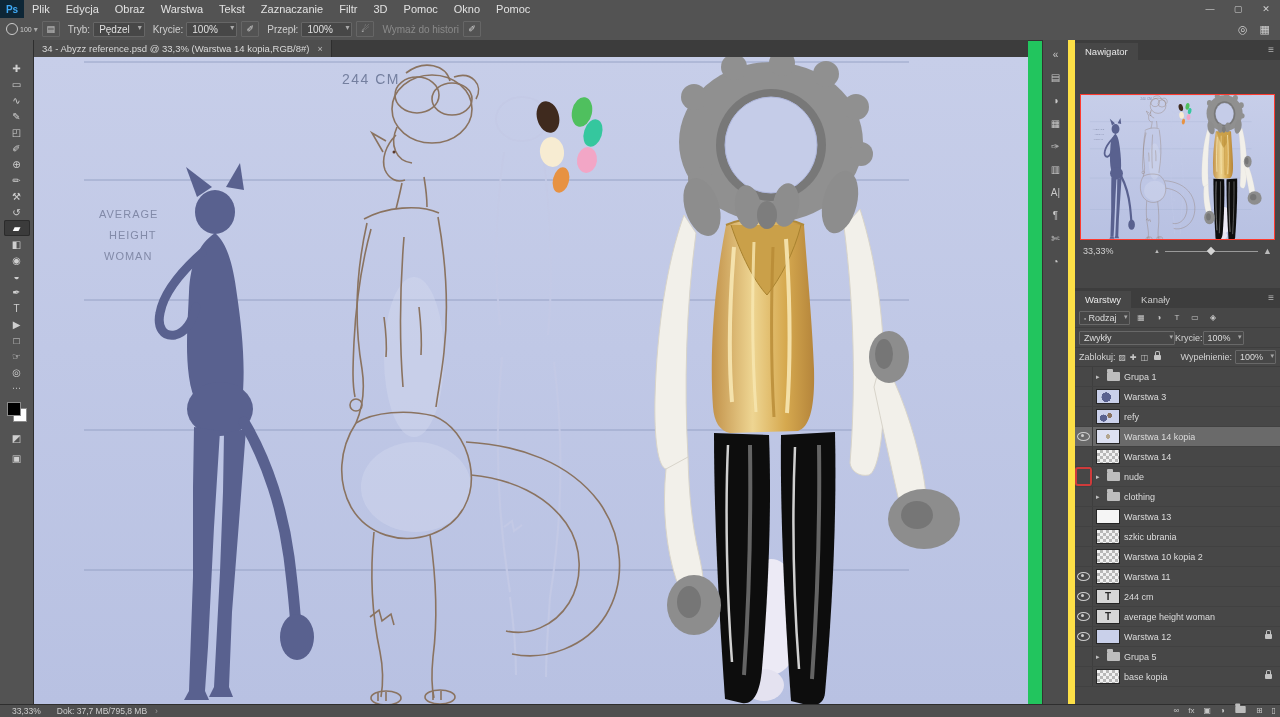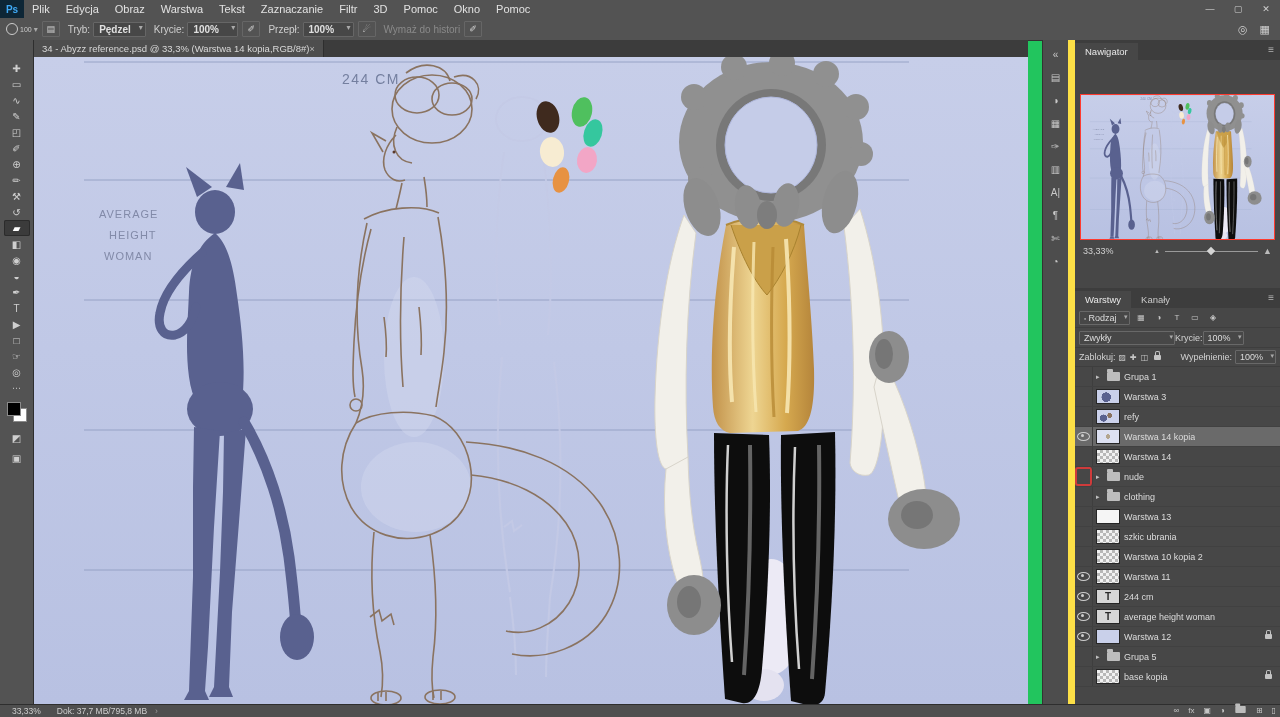--- a/index.html
+++ b/index.html
@@ -13,35 +13,35 @@
            display:flex;align-items:center;justify-content:center;flex:none;}
   .menu-item{padding:0 8px;line-height:18px;color:#e2e2e2;cursor:default;}
   .win-controls{margin-left:auto;display:flex;align-items:center;}
   .win-btn{width:28px;text-align:center;font-size:9px;color:#cfcfcf;line-height:18px;}
   
   .optionsbar{position:absolute;left:0;top:18px;width:1280px;height:22px;background:#535353;
               border-bottom:1px solid #333;display:flex;align-items:center;font-size:10px;color:#d6d6d6;}
   .opt-group{display:flex;align-items:center;margin-left:8px;}
   .opt-label{margin-right:3px;color:#cfcfcf;}
   .opt-select{background:#474747;border:1px solid #666;border-radius:1px;padding:1px 14px 1px 5px;
-              position:relative;font-size:10px;color:#e0e0e0;min-width:30px;font-weight:bold;}
+              position:relative;font-size:10px;color:#e0e0e0;min-width:30px;}
   .opt-select::after{content:"▾";position:absolute;right:2px;top:0;font-size:8px;color:#aaa;}
   .opt-iconbox{width:16px;height:14px;border:1px solid #666;border-radius:1px;display:flex;
                align-items:center;justify-content:center;font-size:9px;color:#cfcfcf;margin-left:4px;}
   .tool-preset{display:flex;align-items:center;margin-left:6px;}
   .brush-circle{width:10px;height:10px;border:1px solid #ccc;border-radius:50%;}
   .brush-size{font-size:7px;color:#ccc;margin-left:2px;}
   .caret{font-size:8px;color:#aaa;margin-left:2px;}
   .disabled-label{color:#8a8a8a;}
   .opt-right{margin-left:auto;display:flex;align-items:center;margin-right:10px;gap:12px;}
   .opt-right span{font-size:11px;color:#cfcfcf;}
   
   .tabbar{position:absolute;left:34px;top:40px;width:994px;height:17px;background:#3c3c3c;display:flex;}
   .doc-tab{background:#4e4e4e;color:#d8d8d8;font-size:9.5px;padding:0 8px;display:flex;align-items:center;
-           border-right:1px solid #2e2e2e;}
+           gap:8px;border-right:1px solid #2e2e2e;}
   .doc-tab .close{color:#b9b9b9;font-size:9px;}
   
   .toolbar{position:absolute;left:0;top:40px;width:34px;bottom:12px;background:#535353;
            border-right:1px solid #2e2e2e;display:flex;flex-direction:column;align-items:center;padding-top:20px;box-sizing:border-box;}
   .tool{width:26px;height:16px;display:flex;align-items:center;justify-content:center;font-size:10px;
         color:#cfcfcf;border-radius:2px;flex:none;}
   .tool.selected{background:#3b3b3b;box-shadow:inset 0 0 0 1px #2b2b2b;color:#fff;}
   .tool-ellipsis{color:#bdbdbd;font-size:9px;margin:3px 0;}
   .swatches{position:relative;width:20px;height:20px;margin-top:6px;flex:none;}
   .swatch-fg{position:absolute;left:0;top:0;width:12px;height:12px;background:#000;border:1px solid #8a8a8a;z-index:2;}

